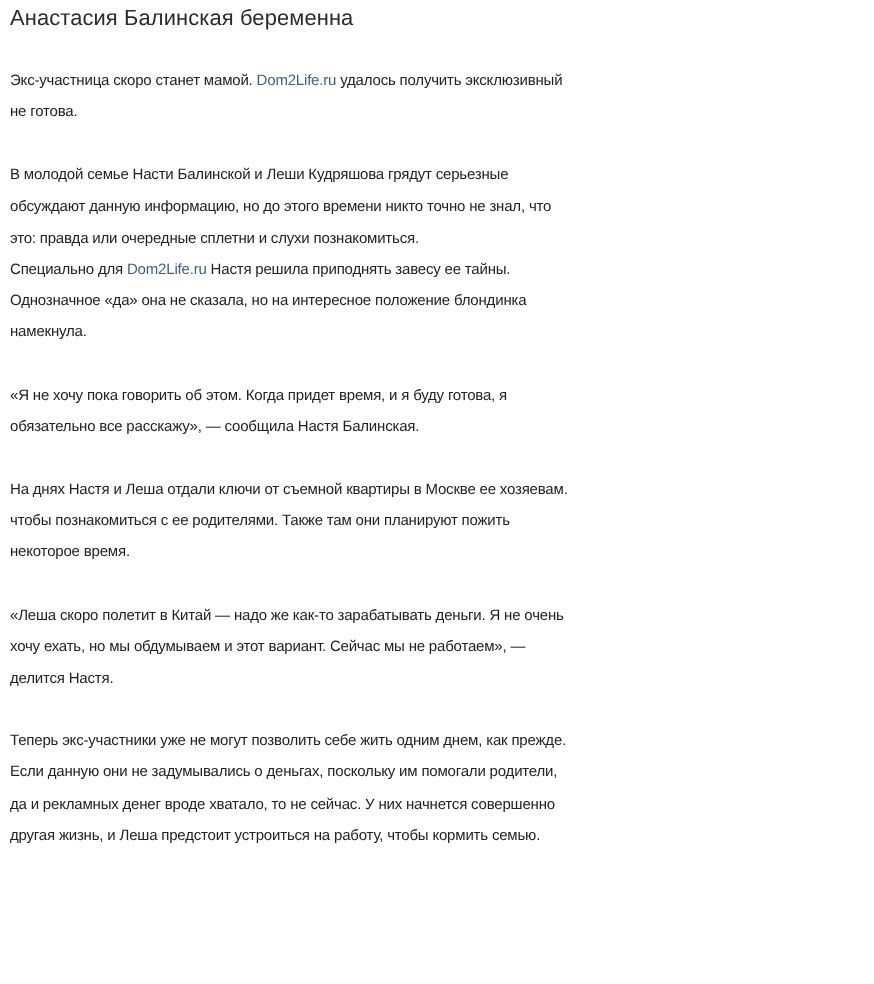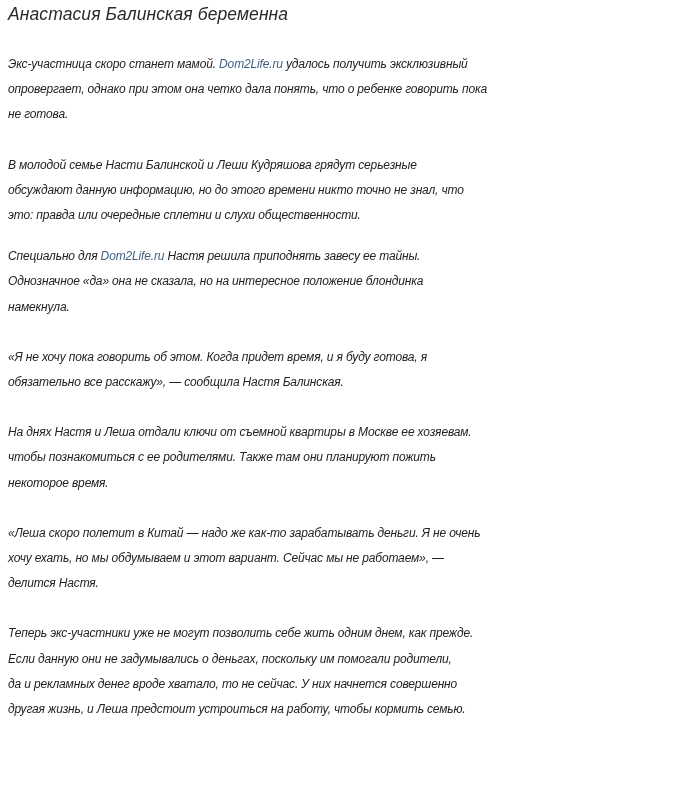--- a/index.html
+++ b/index.html
@@ -1,50 +1,49 @@
 <!DOCTYPE html>
 <html><head>
 <meta charset="utf-8">
 <style>
   html, body { margin: 0; padding: 0; background: #ffffff; }
   body {
     width: 699px; height: 787px; overflow: hidden;
     font-family: "Liberation Sans", "DejaVu Sans", sans-serif;
     color: #222222;
   }
-  .article { padding: 2px 8px 0 8px; font-style: italic; }
+  .article { padding: 2px 8px 0 8px; }
   .title {
     font-size: 17.5px; line-height: 25px; margin: 0 0 25px 0;
     font-weight: normal; color: #2a2a2a;
     letter-spacing: 0.1px;
   }
   .para {
     font-size: 12px; line-height: 25.2px; margin: 0 0 25px 0;
     color: #222222; letter-spacing: -0.15px;
   }
-  .para.tight { margin-bottom: 16px; }
+  .para.tight { margin-bottom: 0; }
   .link { color: #3e5f80; text-decoration: none; }
   .line { display: block; white-space: nowrap; }
 </style>
 </head>
 <body>
 
 <div class="article">
   <h1 class="title">Анастасия Балинская беременна</h1>
 
   <p class="para">
     <span class="line"><span>Экс-участница скоро станет мамой. </span><a class="link" href="#">Dom2Life.ru</a><span> удалось получить эксклюзивный</span></span>
-    <span class="line">опровергает, однако при этом она четко дала понять, что о ребенке говорить пока</span>
     <span class="line">не готова.</span>
   </p>
 
   <p class="para tight">
     <span class="line">В молодой семье Насти Балинской и Леши Кудряшова грядут серьезные</span>
     <span class="line">обсуждают данную информацию, но до этого времени никто точно не знал, что</span>
-    <span class="line">это: правда или очередные сплетни и слухи общественности.</span>
+    <span class="line">это: правда или очередные сплетни и слухи познакомиться.</span>
   </p>
 
   <p class="para">
     <span class="line"><span>Специально для </span><a class="link" href="#">Dom2Life.ru</a><span> Настя решила приподнять завесу ее тайны.</span></span>
     <span class="line">Однозначное «да» она не сказала, но на интересное положение блондинка</span>
     <span class="line">намекнула.</span>
   </p>
 
   <p class="para">
     <span class="line">«Я не хочу пока говорить об этом. Когда придет время, и я буду готова, я</span>

